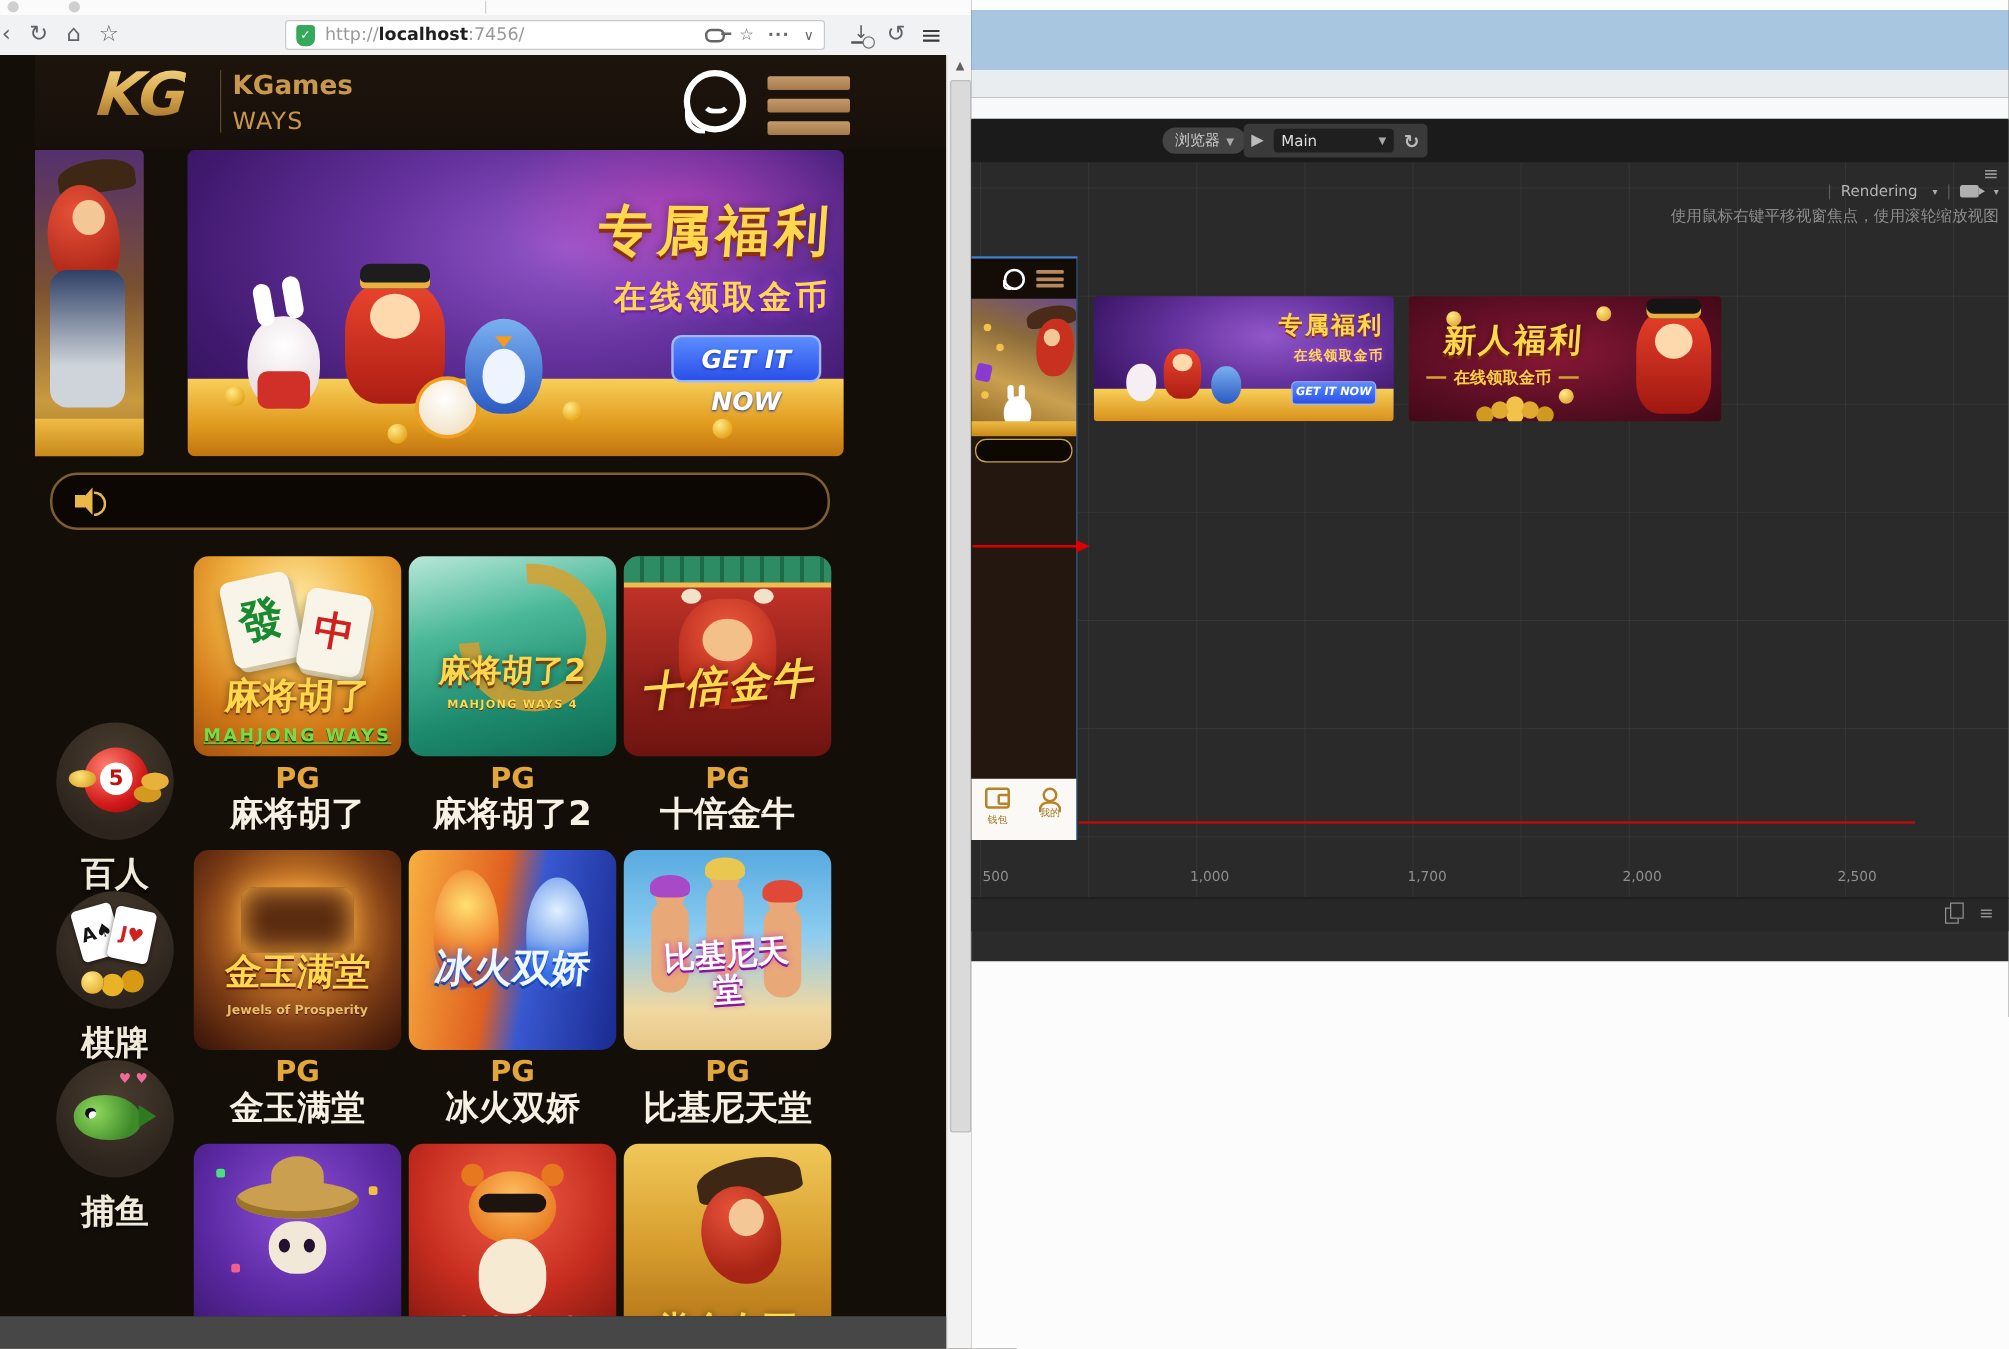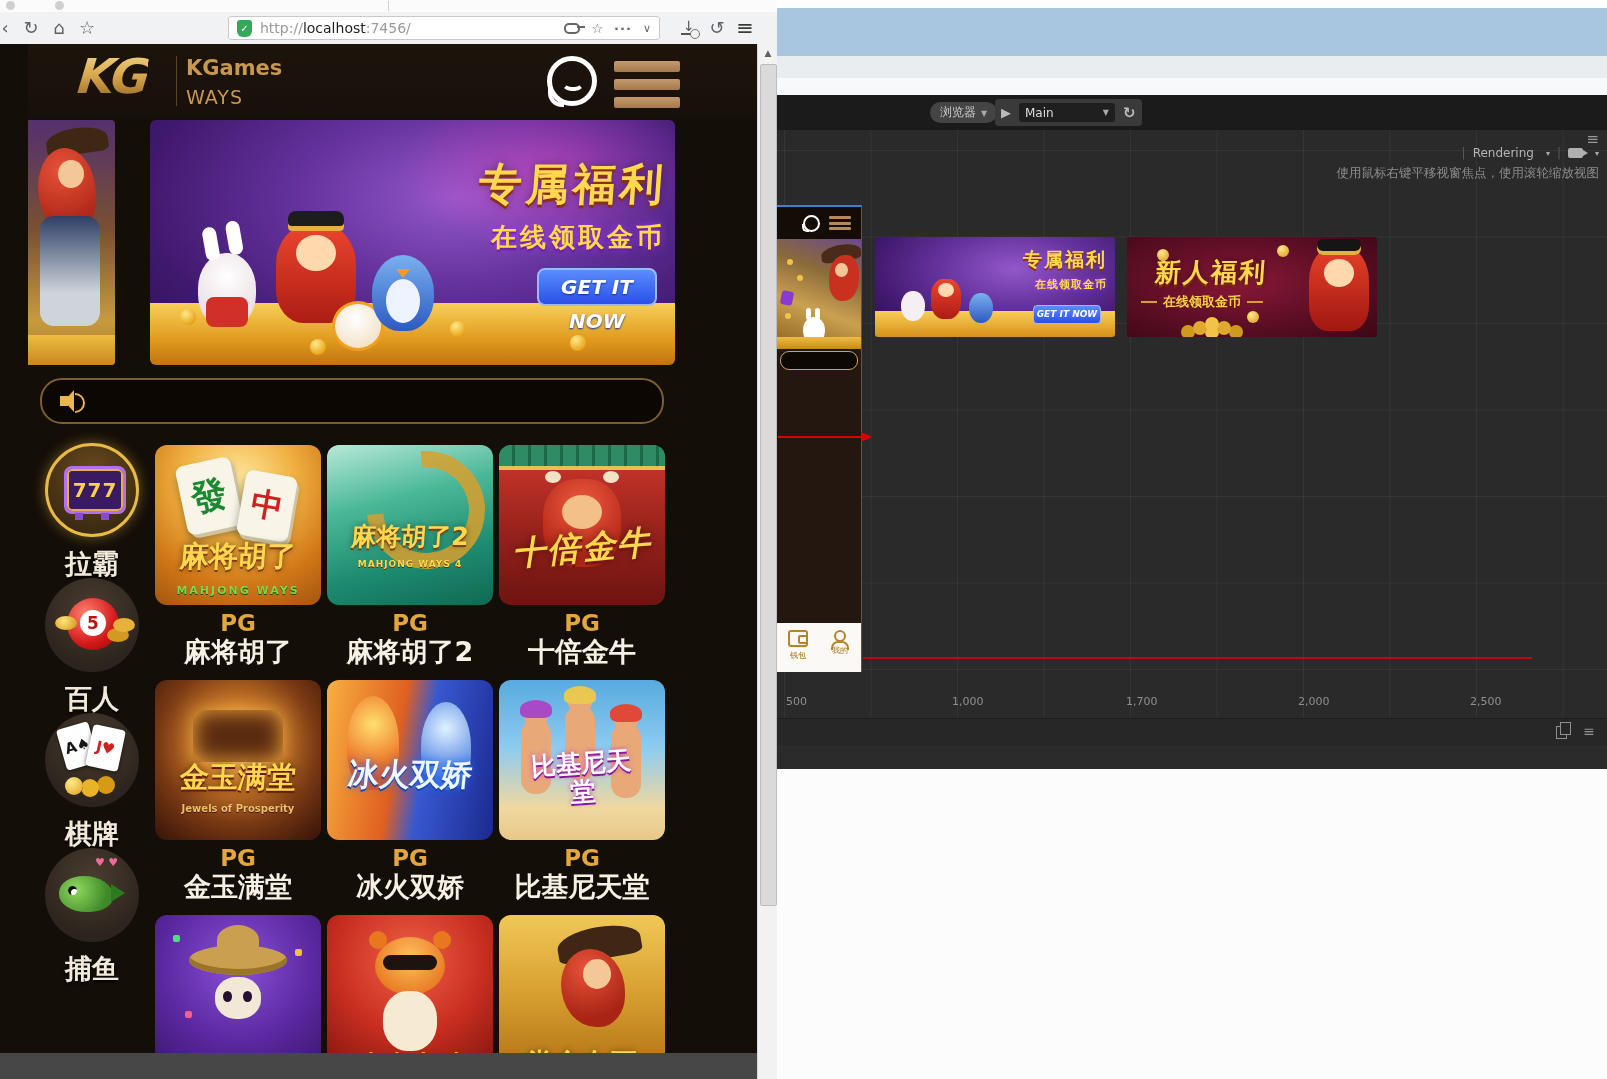--- a/index.html
+++ b/index.html
@@ -12,21 +12,21 @@
   .tabstrip{left:0;top:0;width:777px;height:12px;background:#fbfbfb;border-bottom:1px solid #dcdcdc;}
   .tab-glyph{top:1px;width:9px;height:9px;border-radius:50%;background:#cfcfcf;}
   .tab-div{left:388px;top:1px;width:1px;height:10px;background:#d0d0d0;}
   .btoolbar{left:0;top:12px;width:777px;height:32px;background:#f1f2f3;border-bottom:1px solid #cfcfcf;}
   .tb-ic{top:3px;height:26px;line-height:26px;color:#5f6368;font-size:18px;text-align:center;width:26px;cursor:default;}
   .urlbar{left:228px;top:4px;width:432px;height:24px;background:#ffffff;border:1px solid #c9c9c9;border-radius:3px;
           display:flex;align-items:center;padding:0 8px;box-sizing:border-box;}
   .shield{width:15px;height:17px;background:#35a85a;border-radius:3px 3px 6px 6px;color:#fff;font-size:10px;
           line-height:17px;text-align:center;flex:0 0 auto;}
   .urltext{margin-left:8px;font-size:14px;white-space:nowrap;}
-  .u-gray{color:#9a9a9a;} .u-host{color:#1f1f1f;font-weight:400;}
+  .u-gray{color:#9a9a9a;} .u-host{color:#1f1f1f;font-weight:700;}
   .url-right{margin-left:auto;display:flex;gap:11px;color:#666;font-size:13px;align-items:center;}
   .keyic{width:12px;height:7px;border:2px solid #666;border-radius:5px;position:relative;}
   .keyic::after{content:"";position:absolute;right:-7px;top:1px;width:8px;height:2px;background:#666;}
   .dlwrap{position:relative;width:18px;height:20px;}
   .dl-arrow{position:absolute;left:3px;top:0;color:#555;font-size:14px;}
   .dl-tray{position:absolute;left:1px;bottom:3px;width:13px;height:2px;background:#555;}
   .dl-badge{position:absolute;right:-2px;bottom:-1px;width:8px;height:8px;border:1.5px solid #777;border-radius:50%;background:#f1f2f3;}
   .bscroll{left:757px;top:44px;width:20px;height:1035px;background:#f2f2f2;border-left:1px solid #dadada;}
   .bscroll .up{position:absolute;left:0;top:0;width:20px;height:18px;color:#606060;font-size:9px;text-align:center;line-height:18px;}
   .bscroll .thumb{position:absolute;left:2px;top:20px;width:15px;height:840px;background:#dadada;border:1px solid #bdbdbd;border-radius:2px;}
@@ -135,21 +135,21 @@
   .gname{color:#f7f0e4;font-size:27px;font-weight:600;line-height:32px;}
   .artT{position:absolute;left:0;right:0;text-align:center;font-weight:900;}
   .artS{position:absolute;left:0;right:0;text-align:center;font-weight:700;}
 
   .t1{background:radial-gradient(circle at 50% 22%,#ffe9a0 0%,#f0b040 38%,#d07818 70%,#a55410 100%);}
   .mj{position:absolute;background:#f8f4e8;border-radius:8px;box-shadow:3px 4px 0 #cfc3a0,0 6px 8px rgba(0,0,0,.35);
       display:flex;align-items:center;justify-content:center;font-weight:900;}
   .mjA{left:26px;top:16px;width:56px;height:70px;transform:rotate(-12deg);color:#1a8a30;font-size:36px;}
   .mjB{left:86px;top:28px;width:52px;height:66px;transform:rotate(10deg);color:#d02020;font-size:32px;}
   .t1T{bottom:28px;font-size:29px;color:#ffd84e;text-shadow:0 2px 0 #8a3a10,0 0 6px rgba(0,0,0,.5);transform:skewX(-4deg);}
-  .t1S{bottom:8px;font-size:11px;color:#7adb4a;letter-spacing:2px;text-shadow:0 1px 0 #0a4a00;}
+  .t1S{bottom:8px;font-size:14px;color:#7adb4a;letter-spacing:2px;text-shadow:0 1px 0 #0a4a00;text-decoration:underline;}
   .t2{background:linear-gradient(165deg,#b8e8d8 0%,#4ab898 35%,#1d8a6e 70%,#0f6a52 100%);}
   .drg{position:absolute;left:40px;top:6px;width:86px;height:86px;border-radius:50%;
        border:16px solid #d8a030;border-left-color:transparent;transform:rotate(40deg);opacity:.85;}
   .t2T{bottom:52px;font-size:25px;color:#ffd84e;text-shadow:0 2px 0 #7a4010,0 0 6px rgba(0,0,0,.45);transform:skewX(-4deg);}
   .t2S{bottom:36px;font-size:9px;color:#ffd84e;letter-spacing:1px;text-shadow:0 1px 0 #5a3008;}
   .t3{background:linear-gradient(180deg,#2e8c64 0%,#2e8c64 13%,#c23328 13%,#8f1f1a 62%,#6e1410 100%);}
   .roof{position:absolute;left:0;top:0;width:100%;height:21px;
         background:repeating-linear-gradient(90deg,#2e8c64 0 13px,#1d6a46 13px 16px);border-bottom:4px solid #e8c050;}
   .ox{position:absolute;left:44px;top:34px;width:78px;height:88px;border-radius:42%;
       background:radial-gradient(circle at 50% 30%,#ef5a40,#b42818 72%);}
@@ -376,26 +376,20 @@
     </div>
 
     <div class="abs soundbar">
       <div class="spk">
         <div class="spk-box"></div>
           <div class="spk-cone"></div>
           <div class="spk-wave"></div>
       </div>
     </div>
 
-    <div class="abs cat cat-active" style="top:399px">
-      <div class="cat-circle">
-        <div class="slotf">777</div>
-      </div>
-      <div class="cat-label">拉霸</div>
-    </div>
     <div class="abs cat" style="top:534px">
       <div class="cat-circle">
         <div class="lball">
             <div class="lball-in">5</div>
           </div>
       </div>
       <div class="cat-label">百人</div>
     </div>
     <div class="abs cat" style="top:669px">
       <div class="cat-circle">

